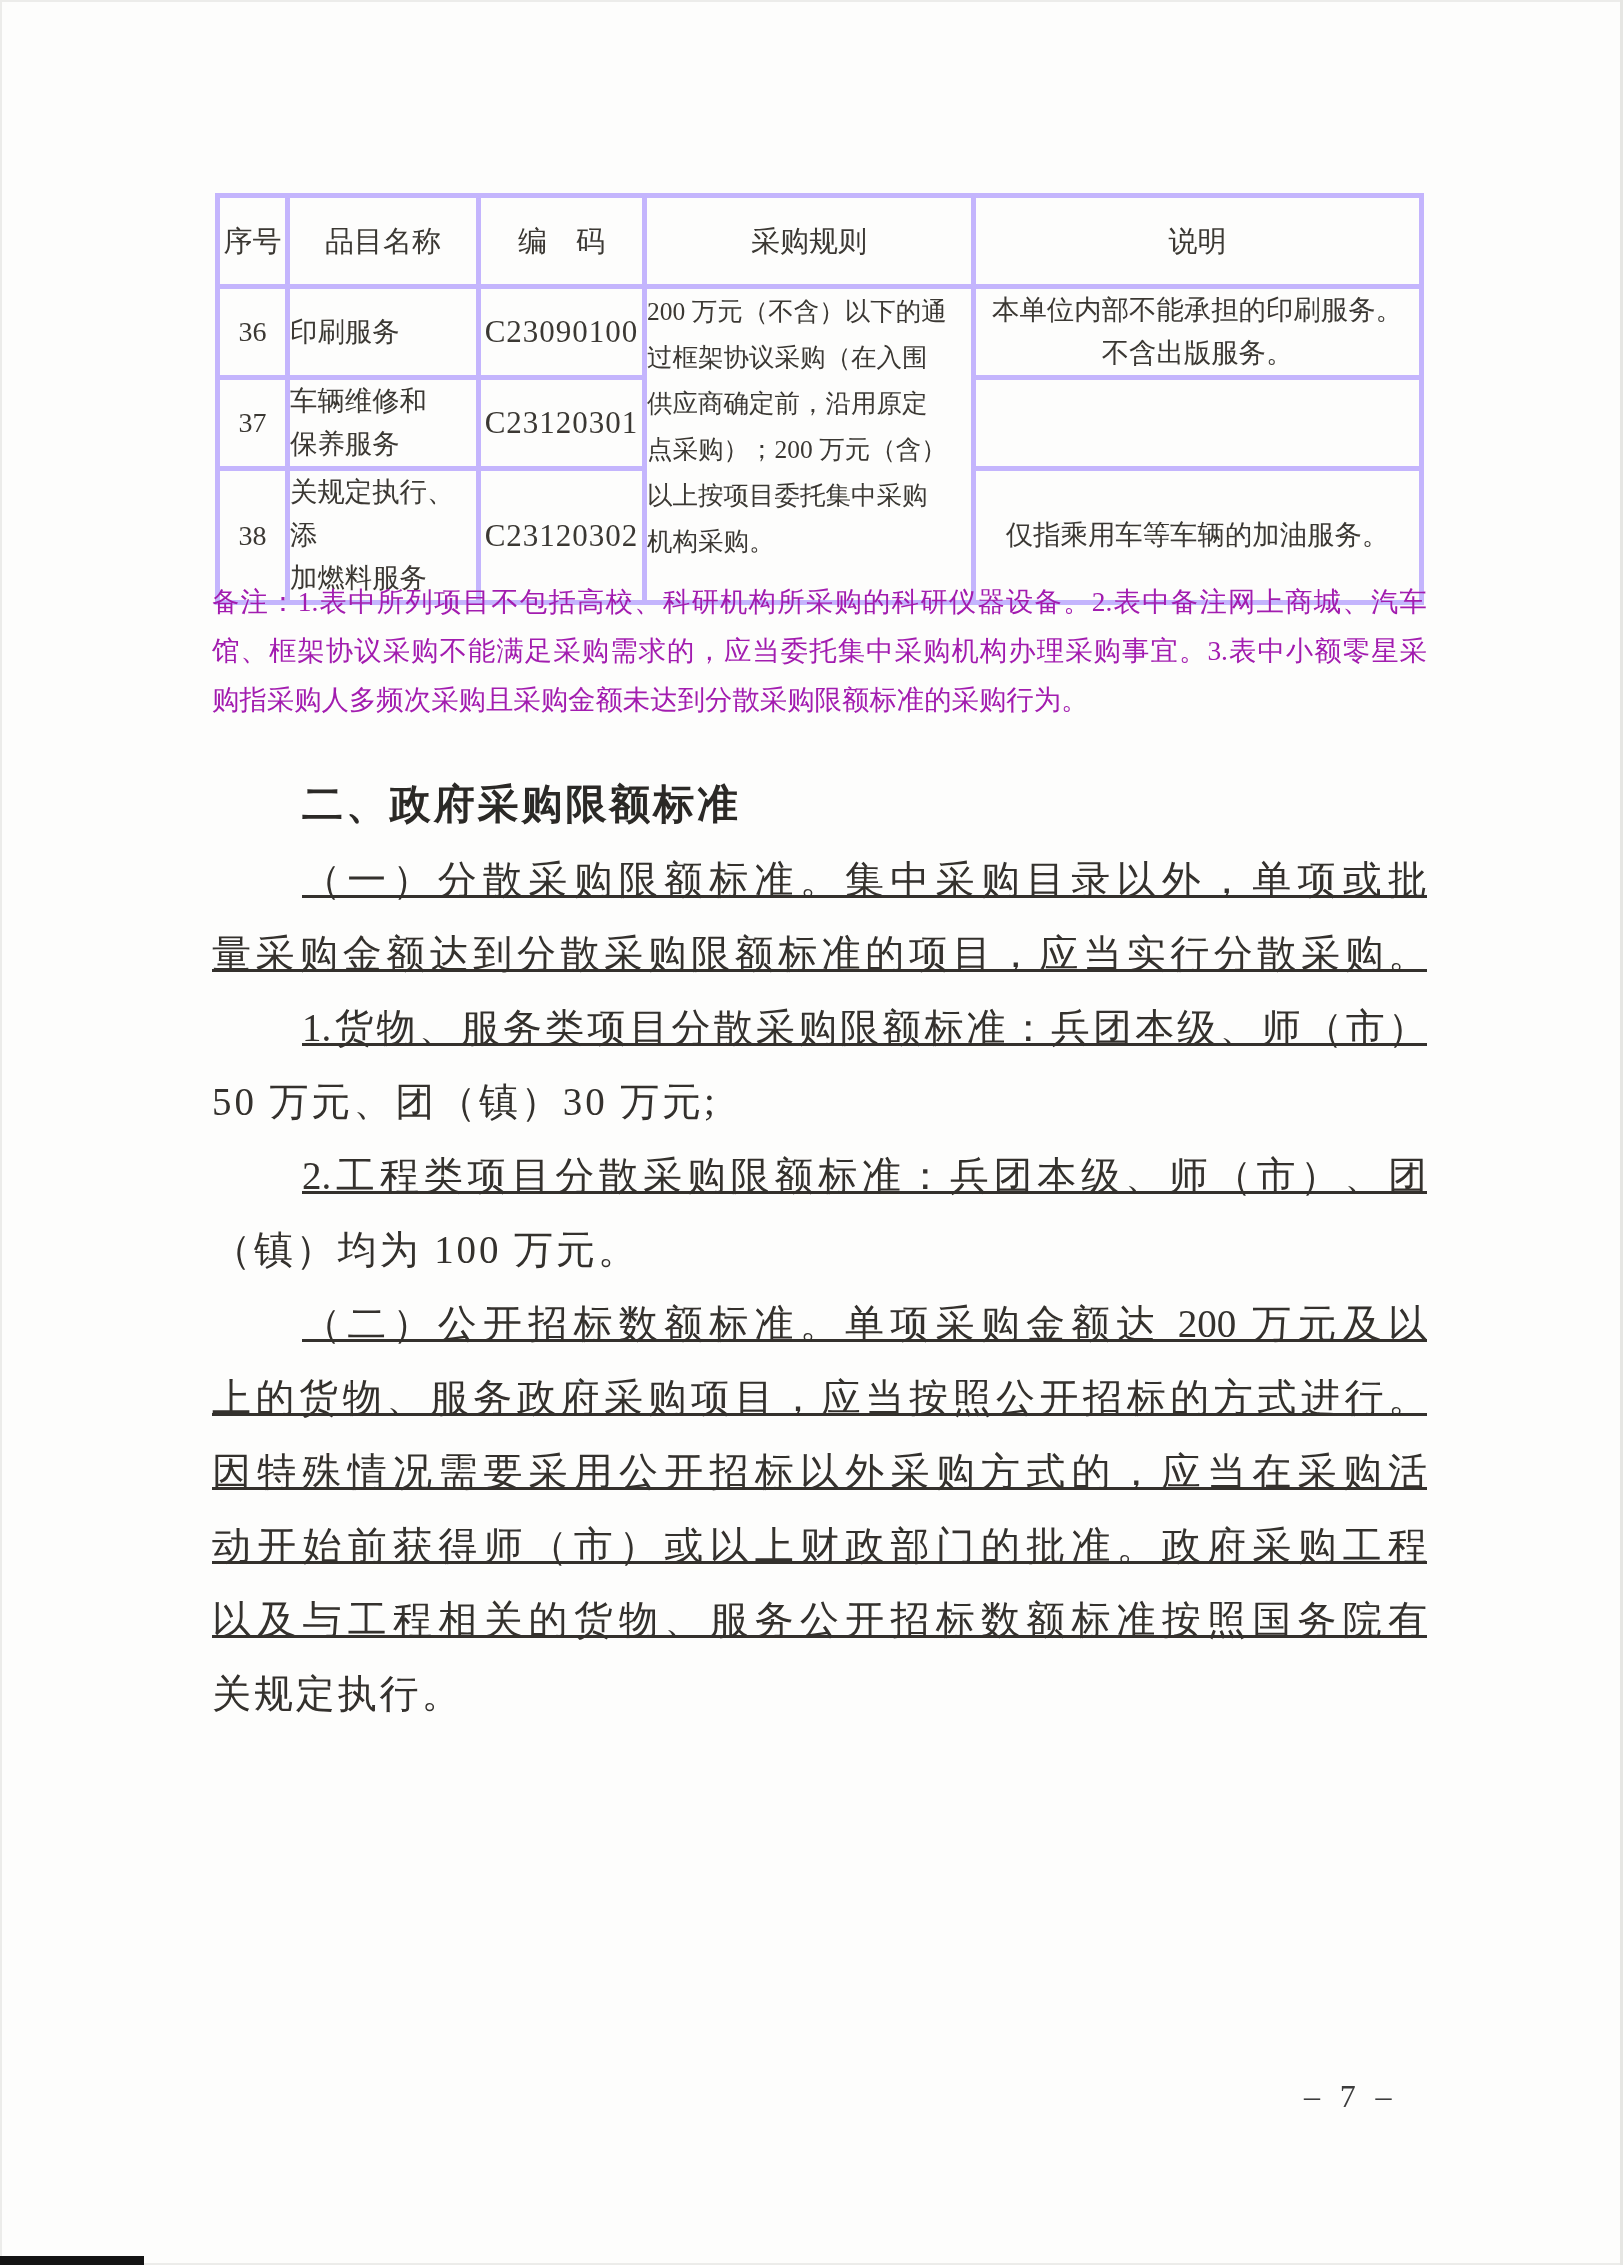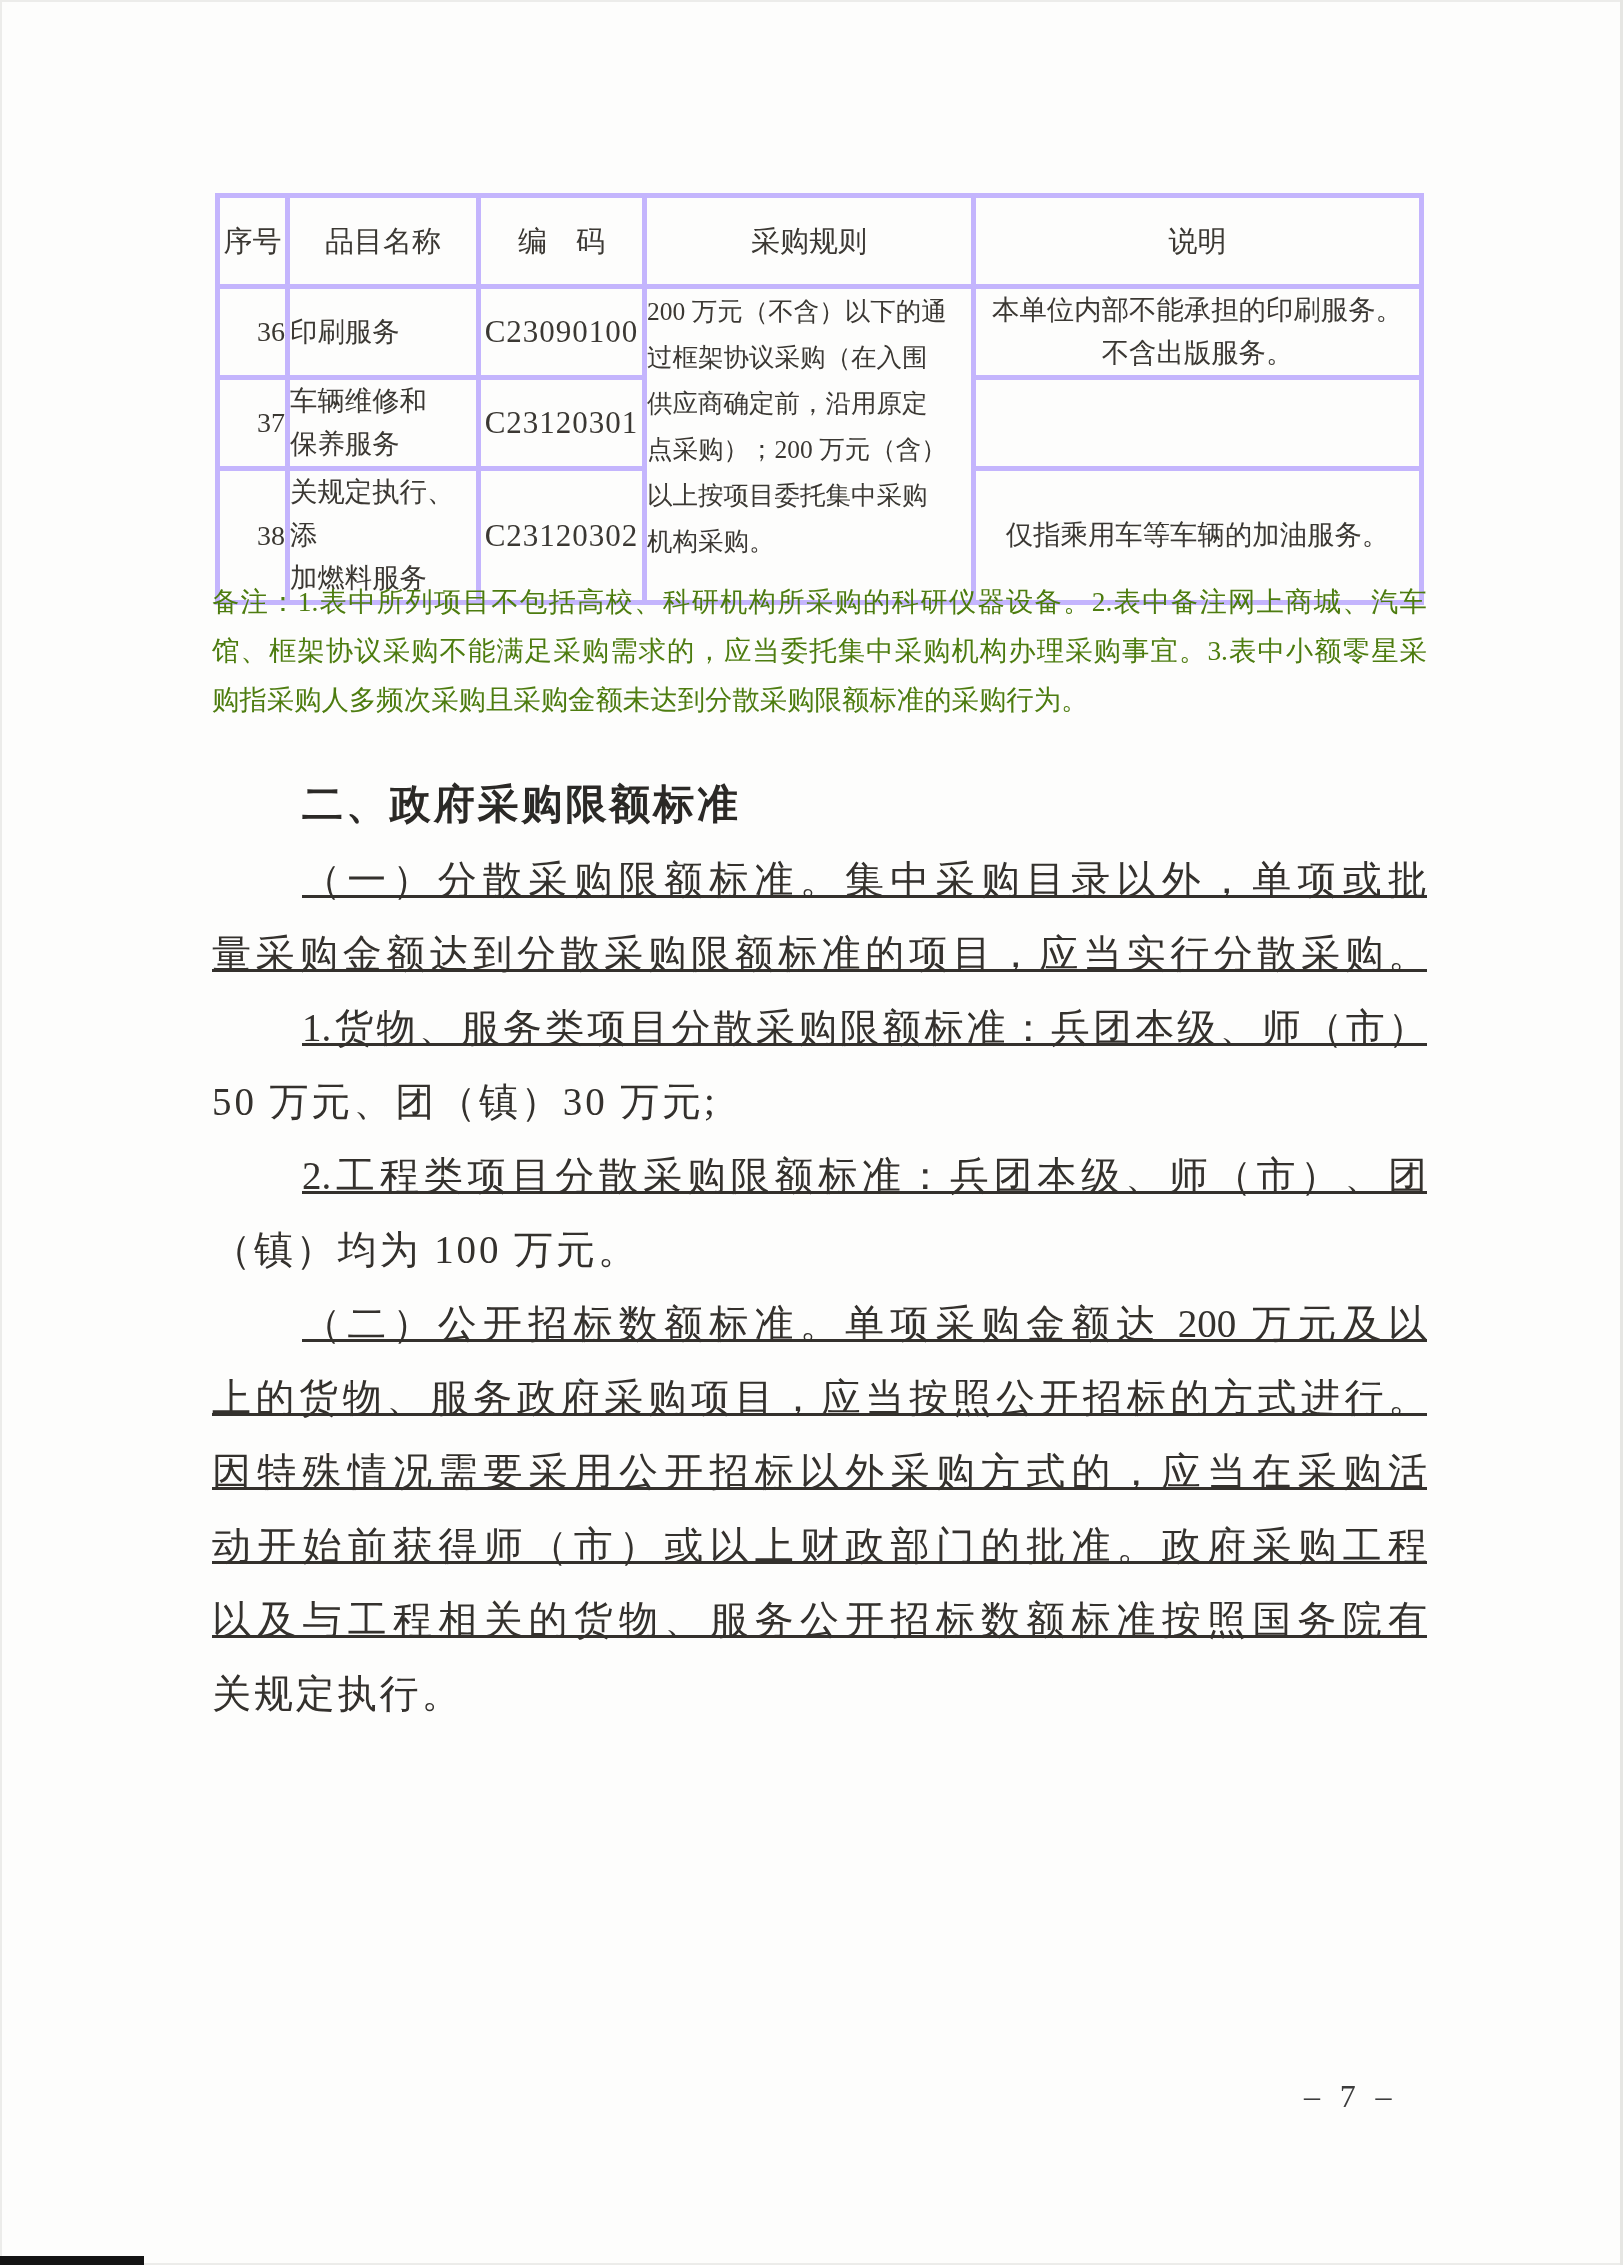--- a/index.html
+++ b/index.html
@@ -24,30 +24,30 @@
     padding:0;
     font-weight:normal;
     overflow:hidden;
   }
   .ptable tr.hrow th{border-bottom:2.9px solid #5a4c3c;}
   .hrow{height:91px;}
   .r36{height:85px;}
   .r37{height:88px;}
   .r38{height:111px;}
   .ptable th{text-align:center;vertical-align:middle;font-size:29px;line-height:39px;}
-  .c-no{text-align:right;vertical-align:middle;font-size:28px;}
+  .c-no{text-align:center;vertical-align:middle;font-size:28px;}
   .c-name{vertical-align:middle;padding-left:14.7px;line-height:43px;}
   .c-code{text-align:center;vertical-align:middle;font-size:31px;letter-spacing:1px;}
   .c-rule{vertical-align:top;padding:7.8px 7.8px 0 12.7px;font-size:25.5px;}
   .c-rule .ln{line-height:46px;white-space:nowrap;}
   .c-note{vertical-align:middle;padding-left:14.7px;line-height:43px;text-align:center;}
   
   .remark{
     position:absolute;left:212px;top:578px;width:1215px;
-    font-size:27.4px;color:#4d7c0f;
+    font-size:27.4px;color:#a21caf;
   }
   .remark .rln{line-height:49px;}
   .remark .full{text-align:justify;text-align-last:justify;}
   
   .bodytext{
     position:absolute;left:212px;top:765px;width:1215px;
     font-size:39px;color:#34312d;
   }
   .sec-heading{
     line-height:78px;padding-left:90px;

